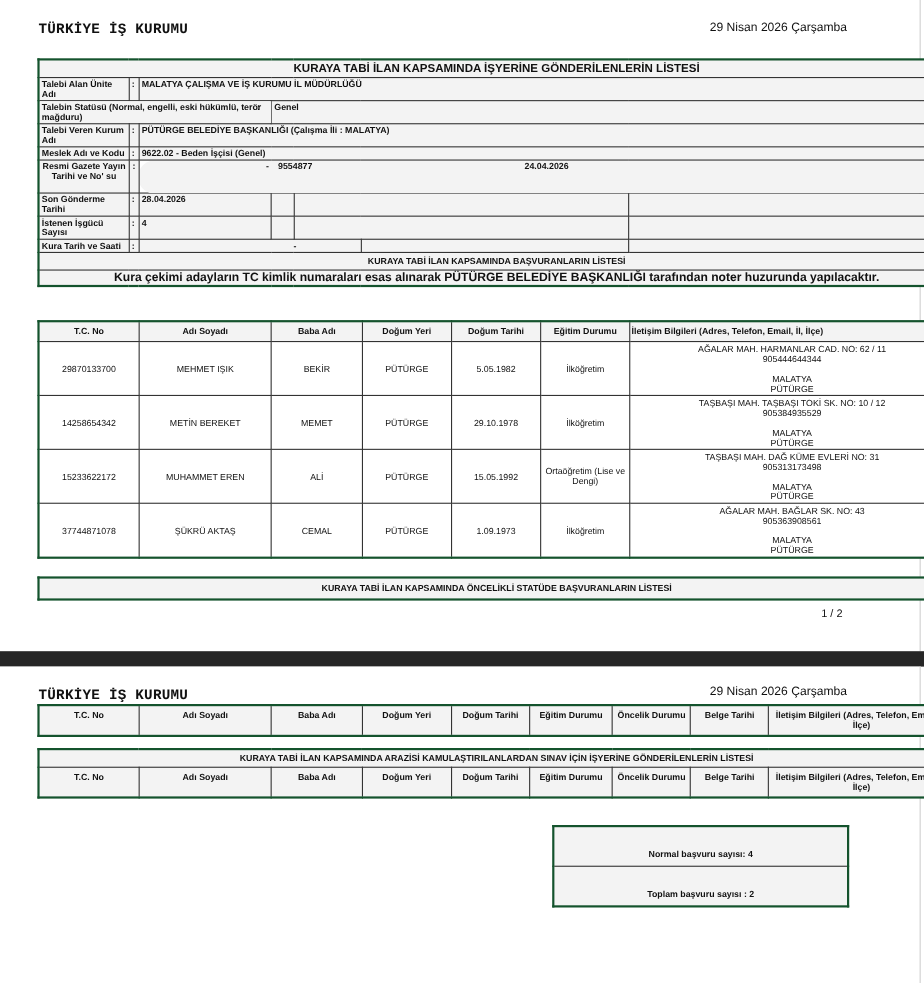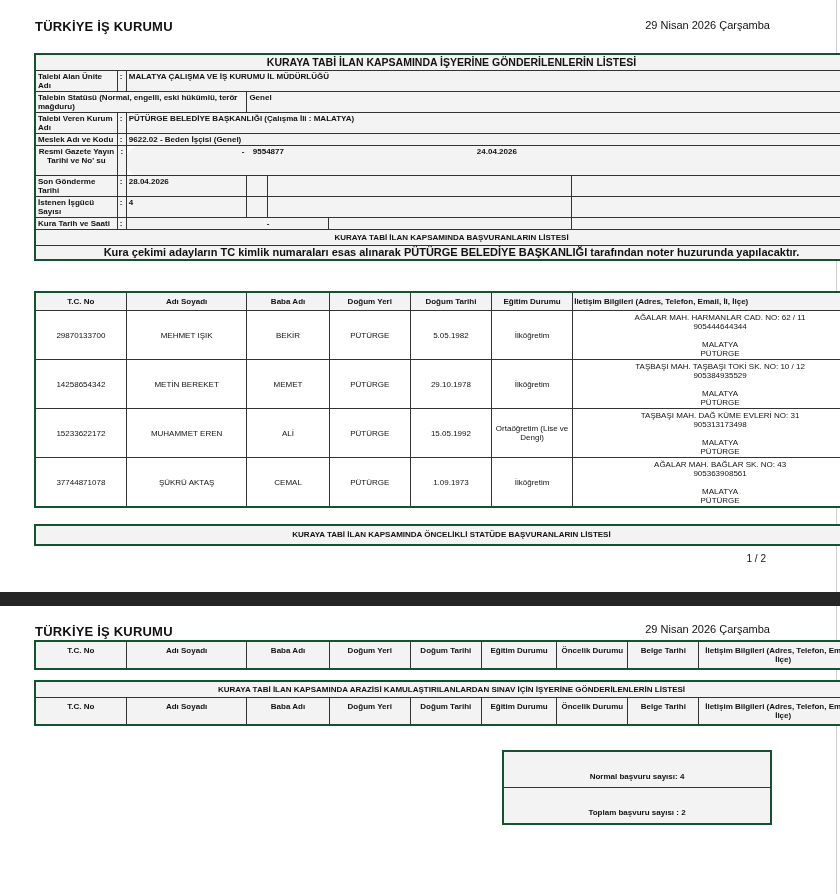--- a/index.html
+++ b/index.html
@@ -1,21 +1,21 @@
 <!DOCTYPE html>
 <html><head>
 <meta charset="utf-8">
 <style>
   html, body { margin:0; padding:0; }
   body { width:840px; height:894px; background:#ffffff; font-family:"Liberation Sans", sans-serif; color:#111; position:relative; overflow:hidden; }
   .page { position:absolute; left:0; width:836px; background:#fff; border-right:1px solid #cfcfcf; }
   .page1 { top:0; height:592px; }
   .sep { position:absolute; left:0; top:592px; width:840px; height:14px; background:#262626; }
   .page2 { top:606px; height:288px; }
-  .org { position:absolute; left:35px; font-weight:bold; font-size:13px; font-family:Liberation Sans, sans-serif; letter-spacing:0.2px; }
+  .org { position:absolute; left:35px; font-weight:bold; font-size:13px; font-family:Liberation Mono, monospace; letter-spacing:0.2px; }
   .date { position:absolute; right:66px; font-size:11px; }
   table { border-collapse:collapse; position:absolute; left:34px; width:835px; table-layout:fixed; }
   td, th { border:1.5px solid #333; background:#f3f3f3; font-size:8px; padding:1px 2px; vertical-align:top; line-height:9px; }
   .outer { border:2px solid #14532d; }
   .title { font-size:10.5px; font-weight:bold; text-align:center; padding:3px 0; }
   .lbl { font-weight:bold; }
   .val { font-weight:bold; }
   .notice { font-size:11px; font-weight:bold; text-align:center; padding:2px 0; }
   .subt { font-size:8px; font-weight:bold; text-align:center; padding:3px 0; }
   .hdr th { font-size:8px; font-weight:bold; text-align:center; padding:4px 1px; vertical-align:top; }

